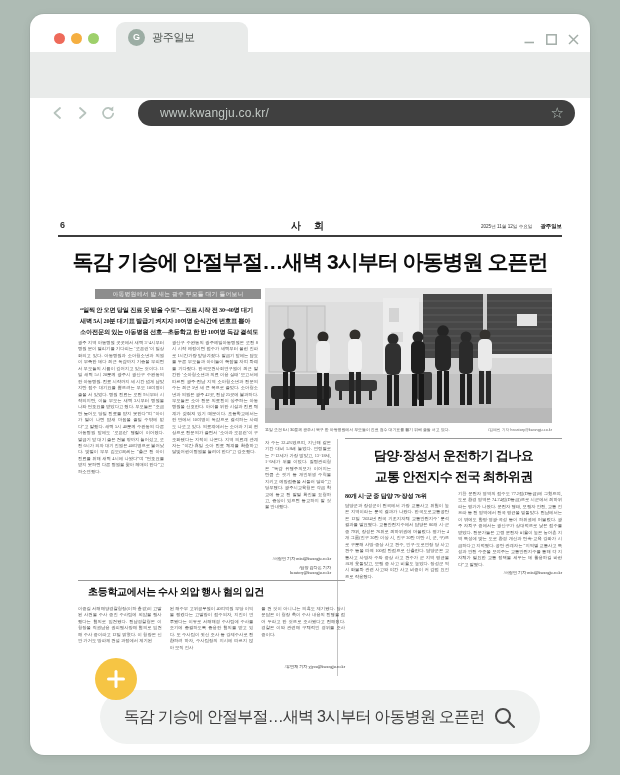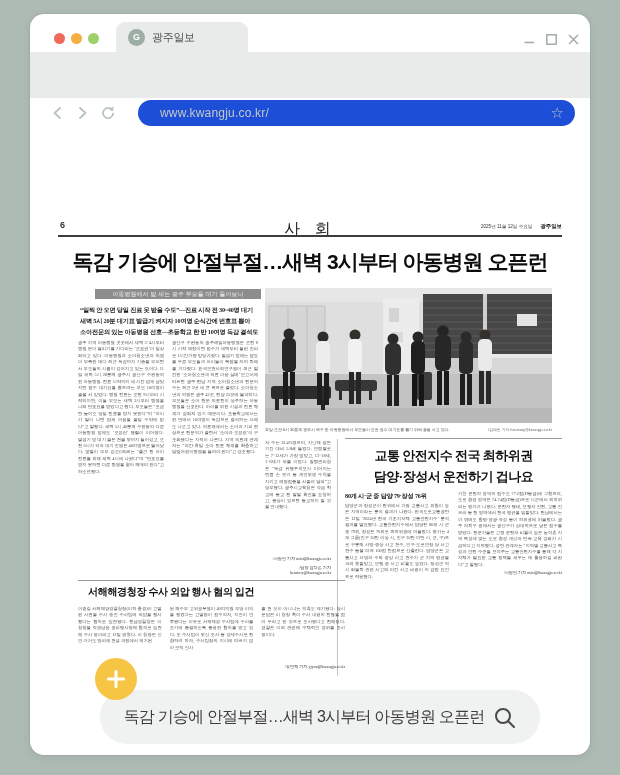--- a/index.html
+++ b/index.html
@@ -10,30 +10,30 @@
   
   .light{position:absolute;top:19px;width:11px;height:11px;border-radius:50%;}
   .tab{position:absolute;left:86px;top:8px;width:132px;height:30px;background:#e9ebea;
        border-radius:9px 9px 0 0;display:flex;align-items:center;gap:7px;padding-left:12px;box-sizing:border-box;}
   .favicon{width:17px;height:17px;border-radius:50%;background:#9cada4;color:#fff;
            font-size:9px;font-weight:bold;display:flex;align-items:center;justify-content:center;}
   .tab-title{font-size:11px;color:#4b524e;letter-spacing:-0.3px;}
   .winctl{position:absolute;top:18px;width:14px;height:14px;display:flex;align-items:center;justify-content:center;cursor:pointer;}
   .urlband{position:absolute;left:0;top:38px;width:560px;height:46px;background:#e9ebea;}
   .navic{position:absolute;top:53px;width:16px;height:16px;}
-  .pill{position:absolute;left:108px;top:48px;width:437px;height:26px;background:#1d4ed8;border-radius:13px;}
+  .pill{position:absolute;left:108px;top:48px;width:437px;height:26px;background:#404040;border-radius:13px;}
   .urltext{position:absolute;left:22px;top:0;line-height:26px;font-size:12px;color:#c3cac6;letter-spacing:0.2px;}
   .star{position:absolute;right:11px;top:0;line-height:26px;font-size:15px;color:#b7c3bd;}
   
   .bigtitle{position:absolute;left:0;top:96px;width:560px;height:100px;line-height:100px;text-align:center;
             font-size:64px;font-weight:800;letter-spacing:-3px;color:#000;}
   
   .paper{position:absolute;left:28px;top:204px;width:504px;height:464px;color:#444;}
   .pg-num{position:absolute;left:2px;top:2px;font-size:9px;font-weight:bold;color:#333;}
-  .pg-section{position:absolute;left:0;top:1px;width:100%;text-align:center;font-size:16px;font-weight:normal;
+  .pg-section{position:absolute;left:0;top:1px;width:100%;text-align:center;font-size:10px;font-weight:bold;
               letter-spacing:5px;color:#222;}
   .pg-date{position:absolute;right:0;top:5px;font-size:4.6px;color:#333;display:flex;gap:8px;align-items:baseline;}
   .pg-date .mast{font-size:5.4px;font-weight:bold;color:#111;}
   .rule-head{position:absolute;left:0;top:17px;width:100%;height:1.6px;background:#3c3c3c;}
   .headline{position:absolute;left:0;top:30px;width:100%;text-align:center;font-size:21px;font-weight:800;
             letter-spacing:-1px;color:#0d0d0d;white-space:nowrap;}
   .kicker{position:absolute;left:37px;top:71px;width:166px;height:10px;background:#8d8d8d;color:#f1f1f1;
           font-size:5.8px;line-height:10px;text-align:center;letter-spacing:0.2px;}
   .lead{position:absolute;left:22px;top:86px;width:182px;font-family:"Liberation Serif",serif;
         font-size:6.2px;font-weight:bold;line-height:11px;color:#1c1c1c;letter-spacing:-0.2px;white-space:nowrap;}
@@ -233,36 +233,36 @@
     </div>
 
     <div class="col3 tiny">자 수는 32.4%였으며, 지난해 같은 기간 대비 5.8배 늘었다. 연령별로는 7~12세가 가장 많았고, 13~18세, 1~6세가 뒤를 이었다. 질병관리청은 “독감 유행주의보가 이어지는 만큼 손 씻기 등 개인위생 수칙을 지키고 예방접종을 서둘러 달라”고 당부했다. 광주시교육청은 각급 학교에 등교 전 발열 확인을 요청하고, 증상이 있으면 등교하지 말 것을 안내했다.</div>
     <div class="byline" style="left:207px;top:338px;width:66px">/서정민 기자 mini@kwangju.co.kr</div>
     <div class="byline" style="left:207px;top:347px;width:66px">/담양 김다은 기자 heastory@kwangju.co.kr</div>
 
     <div class="vdiv"></div>
 
     <div class="rule2"></div>
     <div class="a2-head">
+      <div>담양·장성서 운전하기 겁나요</div>
       <div>교통 안전지수 전국 최하위권</div>
-      <div>담양·장성서 운전하기 겁나요</div>
     </div>
     <div class="a2-cols">
       <div class="col">
         <div class="subhead">80개 시·군 중 담양 79·장성 76위</div>
         <div class="tiny">담양군과 장성군이 전국에서 가장 교통사고 위험이 높은 지역이라는 분석 결과가 나왔다. 한국도로교통공단은 12일 ‘2024년 전국 기초지자체 교통안전지수’ 분석 결과를 발표했다. 교통안전지수에서 담양은 80개 시·군 중 79위, 장성은 76위로 최하위권에 머물렀다. 평가는 4개 그룹(인구 30만 이상 시, 인구 30만 미만 시, 군, 구)으로 구분해 사망·중상 사고 건수, 인구·도로연장 당 사고 건수 등을 따져 100점 만점으로 산출한다. 담양군은 교통사고 사망자 수와 중상 사고 건수가 군 지역 평균을 크게 웃돌았고, 보행 중 사고 비율도 높았다. 장성군 역시 화물차 관련 사고와 야간 사고 비중이 커 감점 요인으로 작용했다.</div>
       </div>
       <div class="col">
         <div class="tiny">기찬 운전자 영역의 점수도 77.2점(D등급)에 그쳤으며, 도로 환경 영역은 74.74점(D등급)으로 시군에서 최하위라는 평가가 나왔다. 운전자 행태, 보행자 안전, 교통 인프라 등 전 영역에서 전국 평균을 밑돌았다. 전남에서는 이 밖에도 함평·영광·곡성 등이 하위권에 머물렀다. 광주 자치구 중에서는 광산구가 상대적으로 낮은 점수를 받았다. 전문가들은 고령 운전자 비율이 높은 농어촌 지역 특성에 맞는 도로 환경 개선과 단속·교육 강화가 시급하다고 지적했다. 공단 관계자는 “지역별 교통사고 특성과 안전 수준을 보여주는 교통안전지수를 통해 각 지자체가 필요한 교통 정책을 세우는 데 활용하길 바란다”고 말했다.</div>
         <div class="a2-byline">/서정민 기자 mini@kwangju.co.kr</div>
       </div>
     </div>
 
     <div class="rule3"></div>
-    <div class="a3-head">서해해경청장 수사 외압 행사 혐의 입건</div>
+    <div class="a3-head">초등학교에서는 수사 외압 행사 혐의 입건</div>
     <div class="a3-cols">
       <div class="col tiny">이중길 서해해양경찰청장(이하 총경)이 고발된 사건을 수사 중인 수사팀에 외압을 행사했다는 혐의로 입건됐다. 전남경찰청은 이 청장을 직권남용 권리행사방해 혐의로 입건해 수사 중이라고 12일 밝혔다. 이 청장은 신안 가거도 방파제 건설 과정에서 제기된</div>
       <div class="col tiny">된 해수부 고위공무원이 40여억원 부당 이익을 챙겼다는 고발장이 접수되자, 지인이 연루됐다는 이유로 서해해경 수사팀에 수사를 조기에 종결하도록 종용한 혐의를 받고 있다. 또 수사팀이 윗선 조사 등 강제수사로 전환하려 하자, 수사팀장의 지시에 따르지 않아 보직 인사</div>
       <div class="col tiny">를 건 것이 아니냐는 의혹도 제기됐다. 당시 문답은 이 청장 측이 수사 내용의 진행을 접어 두라고 한 것으로 조사됐다고 전해졌다. 경찰은 이와 관련해 구체적인 경위를 조사 중이다.</div>
     </div>
     <div class="byline" style="left:202px;top:446px;width:85px">/유연재 기자 yjyou@kwangju.co.kr</div>
   </div>
 
   <div class="plus-btn">
     <svg width="20" height="20" viewBox="0 0 20 20">

